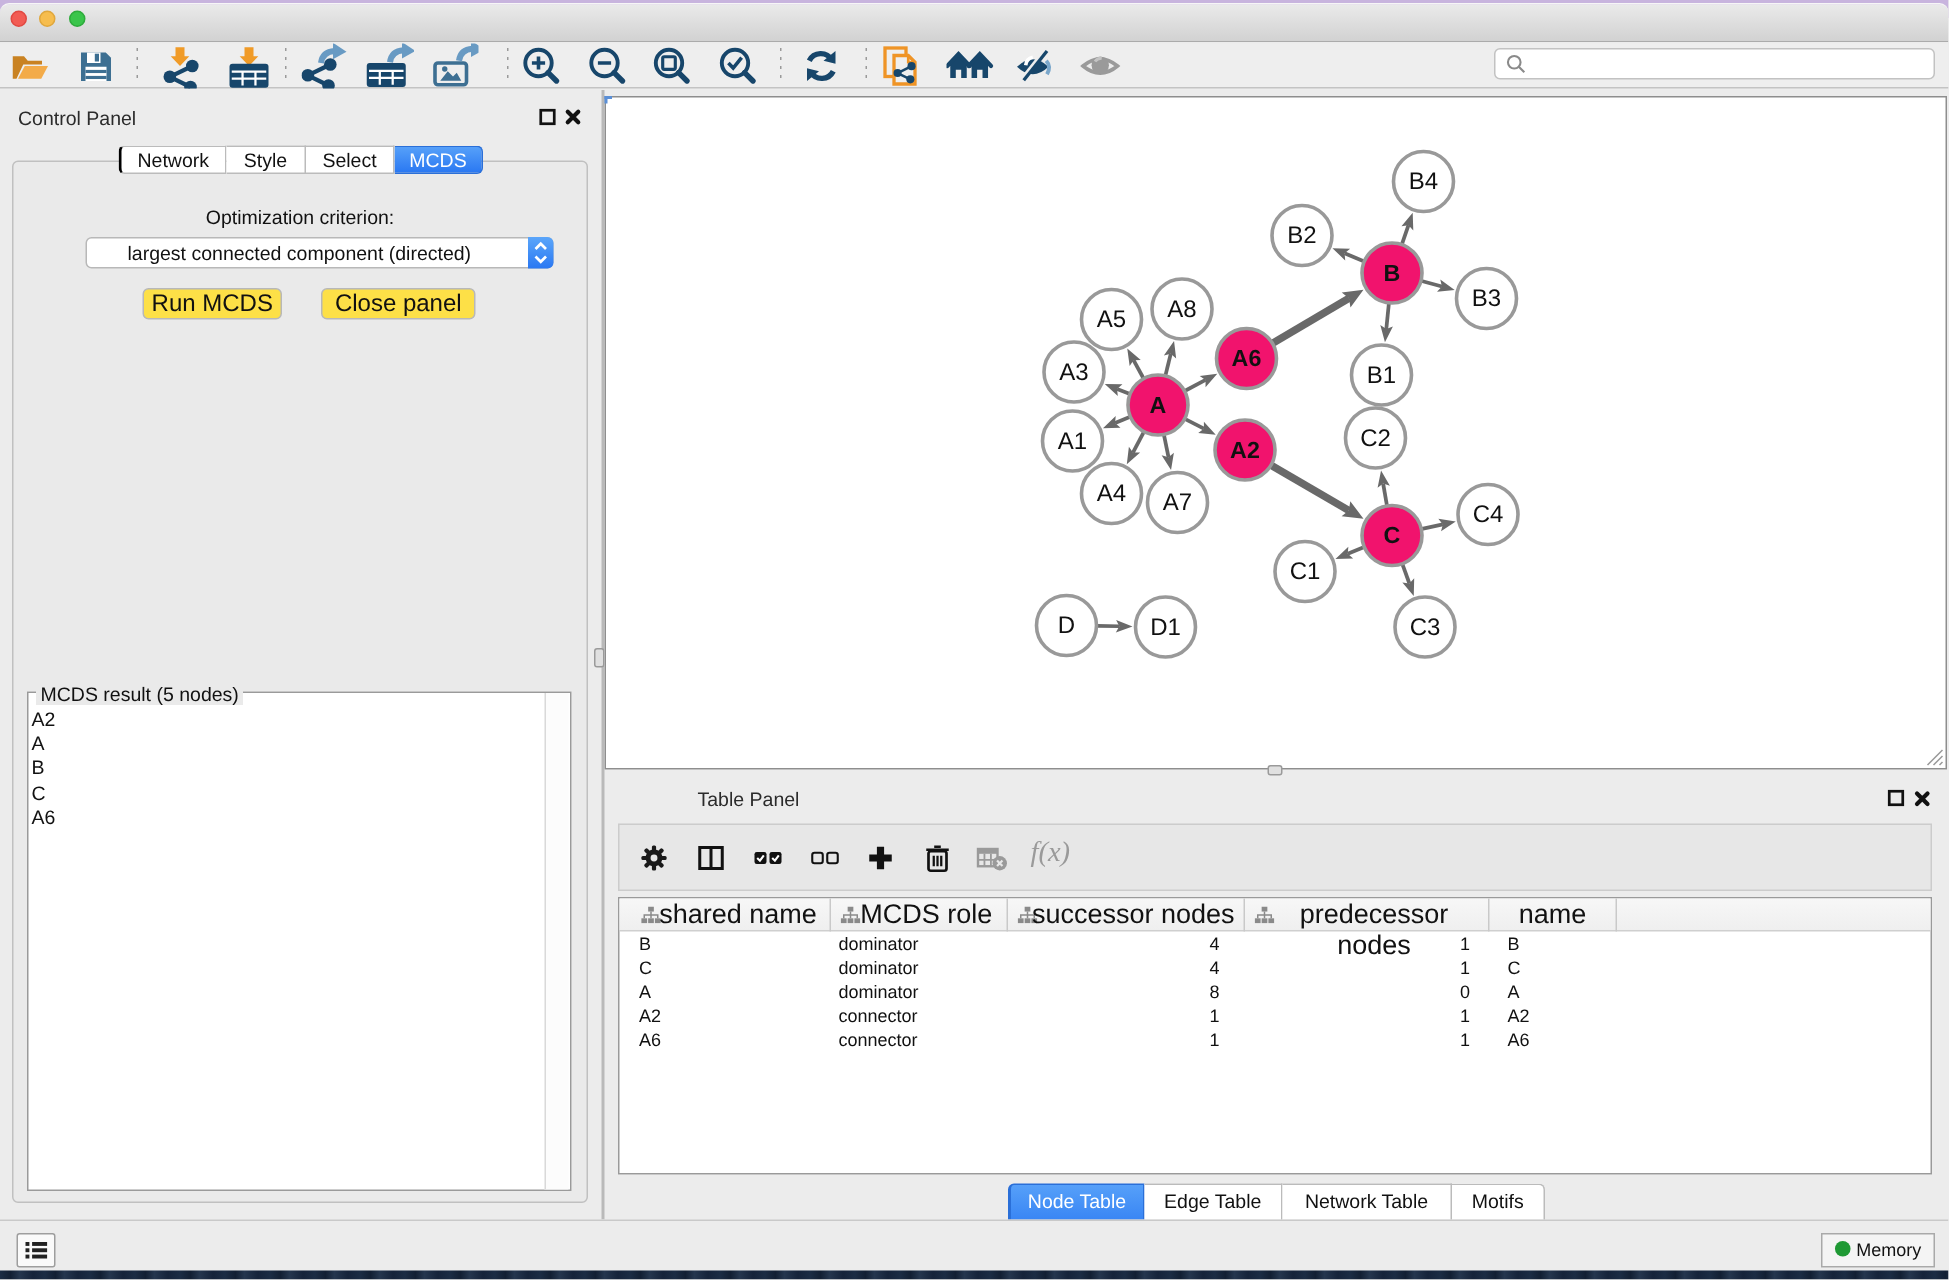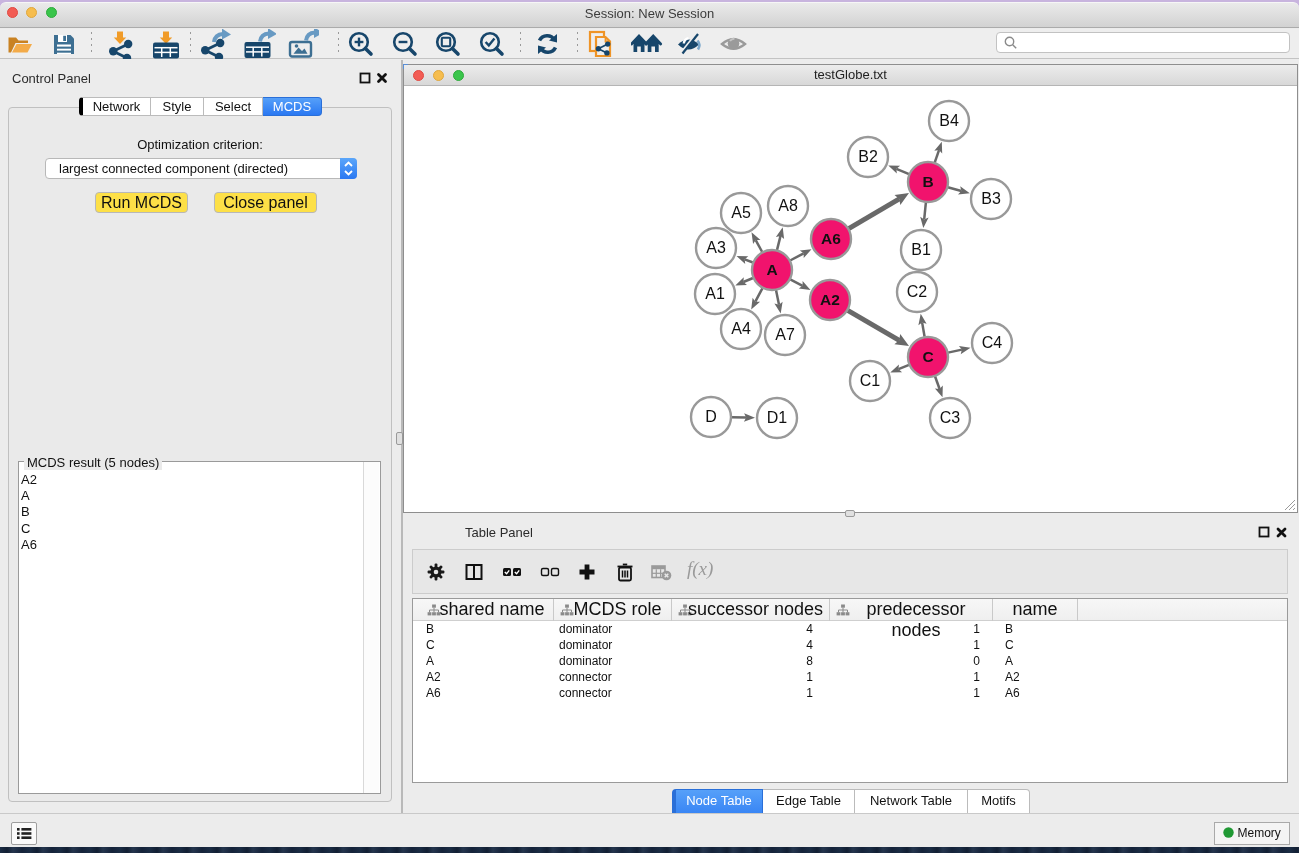--- a/index.html
+++ b/index.html
@@ -29,34 +29,34 @@
   border:1px solid #c2c2c2; border-radius:4px; }
 
 
 #cpanel { left:0; top:60px; width:400px; height:753px; background:#ececec; }
 #cpTitle { left:12px; top:71px; font-size:13px; color:#2b2b2b; }
 #cpBox { left:8px; top:107px; width:384px; height:695px; background:#eaeaea;
   border:1px solid #c0c0c0; border-radius:4px; }
 .tabrow { position:absolute; display:flex; }
 .tab { height:19px; line-height:18px; font-size:13px; color:#111; text-align:center;
   background:#fff; border:1px solid #bbb; border-left:none; padding:0 12px; }
-.tab:first-child { border-left:4px solid #000000; border-radius:4px 0 0 4px; }
+.tab:first-child { border-left:2px solid #000000; border-radius:4px 0 0 4px; }
 .tab:last-child { border-radius:0 4px 4px 0; }
 .tab.sel { background:linear-gradient(#56a0f9,#2a78f2); color:#fff; border-color:#2a6fd8; }
 #cpTabs { left:79px; top:97px; }
 #cpTabs .tab { padding:0; }
 #cpTabs .tab:nth-child(1){ width:72px; }
 #cpTabs .tab:nth-child(2){ width:53px; }
 #cpTabs .tab:nth-child(3){ width:59px; }
 #cpTabs .tab:nth-child(4){ width:59px; }
 
 #optLabel { left:0; top:137px; width:400px; text-align:center; font-size:13px; color:#111; }
-#dropdown { left:45px; top:158px; width:312px; height:21px; background:#fff;
+#dropdown { left:57px; top:158px; width:312px; height:21px; background:#fff;
   border:1px solid #b8b8b8; border-radius:4px; font-size:13px; color:#111; line-height:19px;
-  padding-left:13px; }
+  padding-left:27px; }
 #ddBtn { position:absolute; right:-1px; top:-1px; width:17px; height:21px; border-radius:0 4px 4px 0;
   background:linear-gradient(#5ba6fa,#2a78f2); }
 .btn { position:absolute; height:21px; background:#fde047; border:1px solid #b8b8b8; border-radius:4px;
   font-size:16px; color:#111; text-align:center; line-height:19px; }
 #btnRun { left:95px; top:192px; width:93px; }
 #btnClose { left:214px; top:192px; width:103px; }
 
 
 #mcds { left:18px; top:461px; width:363px; height:333px; background:#fff; border:1px solid #9a9a9a; }
 #mcdsLegend { left:24px; top:455px; background:#eaeaea; padding:0 3px; font-size:13px; color:#111; }
@@ -104,21 +104,20 @@
 #deskBot { left:0; top:847px; width:1299px; height:6px;
   background:repeating-linear-gradient(90deg,#1b2c44 0px,#121f33 7px,#25364e 13px,#15233a 22px,#1b2c44 30px); }
 </style>
 </head>
 <body>
 <div class="abs" id="deskTop"></div>
 <div class="abs" id="titlebar">
   <div class="tl r"></div>
     <div class="tl y"></div>
     <div class="tl g"></div>
-  <div class="title">Session: New Session</div>
 </div>
 <div class="abs" id="toolbar">
   <svg class="tbi" style="left:4px" width="32" height="30" viewBox="0 0 32 30">
       <path d="M4.5 8.5 L12 8.5 L14.5 11.5 L24 11.5 L24 14 L11.5 14 L7 23.5 L4.5 23.5 Z" fill="#c98222"></path>
       <path d="M12.5 15 L28 15 L23.5 23.5 L8 23.5 Z" fill="#f3ab49"></path>
     </svg>
   <svg class="tbi" style="left:49px" width="32" height="30" viewBox="0 0 32 30">
       <path d="M5 6 L21.5 6 L25 9.5 L25 25 L5 25 Z" fill="#3d6f92"></path>
       <rect x="9" y="6" width="9" height="7" fill="#fff"></rect>
       <rect x="14.2" y="6.8" width="2.8" height="5.2" fill="#3d6f92"></rect>
@@ -267,26 +266,20 @@
 <div class="abs" id="mcdsSb"></div>
 <div class="abs" id="mcdsLegend">MCDS result (5 nodes)</div>
 <div class="abs" id="mcdsList">A2<br>A<br>B<br>C<br>A6</div>
 
 <div class="abs" id="vdiv"></div>
 <div class="abs" id="vgrip"></div>
 
 <div class="abs" id="netwin">
   <div style="position:absolute;left:-1px;top:-1px;width:5px;height:2px;background:#5b8fd6"></div>
   <div style="position:absolute;left:-1px;top:-1px;width:2px;height:5px;background:#5b8fd6"></div>
-  <div id="netTitle">
-    <div class="tl2" style="left:9px;background:#f25c54;border:1px solid #e14942"></div>
-    <div class="tl2" style="left:29px;background:#f6bd4e;border:1px solid #e0a73c"></div>
-    <div class="tl2" style="left:49px;background:#3ac54b;border:1px solid #2eab3c"></div>
-    <div class="t">testGlobe.txt</div>
-  </div>
   <svg id="graph" width="893" height="426" viewBox="0 0 893 426" font-family="Liberation Sans, sans-serif">
   <line x1="349.1" y1="191.0" x2="339.4" y2="195.0" stroke="#696969" stroke-width="2.5"></line>
   <path d="M331.3 198.5 L339.8 190.3 L339.4 195.0 L343.0 198.1 Z" fill="#696969"></path>
   <line x1="348.9" y1="175.5" x2="340.7" y2="172.3" stroke="#696969" stroke-width="2.5"></line>
   <path d="M332.5 169.0 L344.3 169.2 L340.7 172.3 L341.2 177.0 Z" fill="#696969"></path>
   <line x1="358.5" y1="201.1" x2="351.3" y2="214.7" stroke="#696969" stroke-width="2.5"></line>
   <path d="M347.2 222.5 L348.6 210.8 L351.3 214.7 L356.1 214.7 Z" fill="#696969"></path>
   <line x1="358.2" y1="165.0" x2="351.7" y2="153.1" stroke="#696969" stroke-width="2.5"></line>
   <path d="M347.5 145.3 L356.5 153.0 L351.7 153.1 L349.1 157.0 Z" fill="#696969"></path>
   <line x1="372.0" y1="203.1" x2="375.0" y2="217.8" stroke="#696969" stroke-width="2.5"></line>

